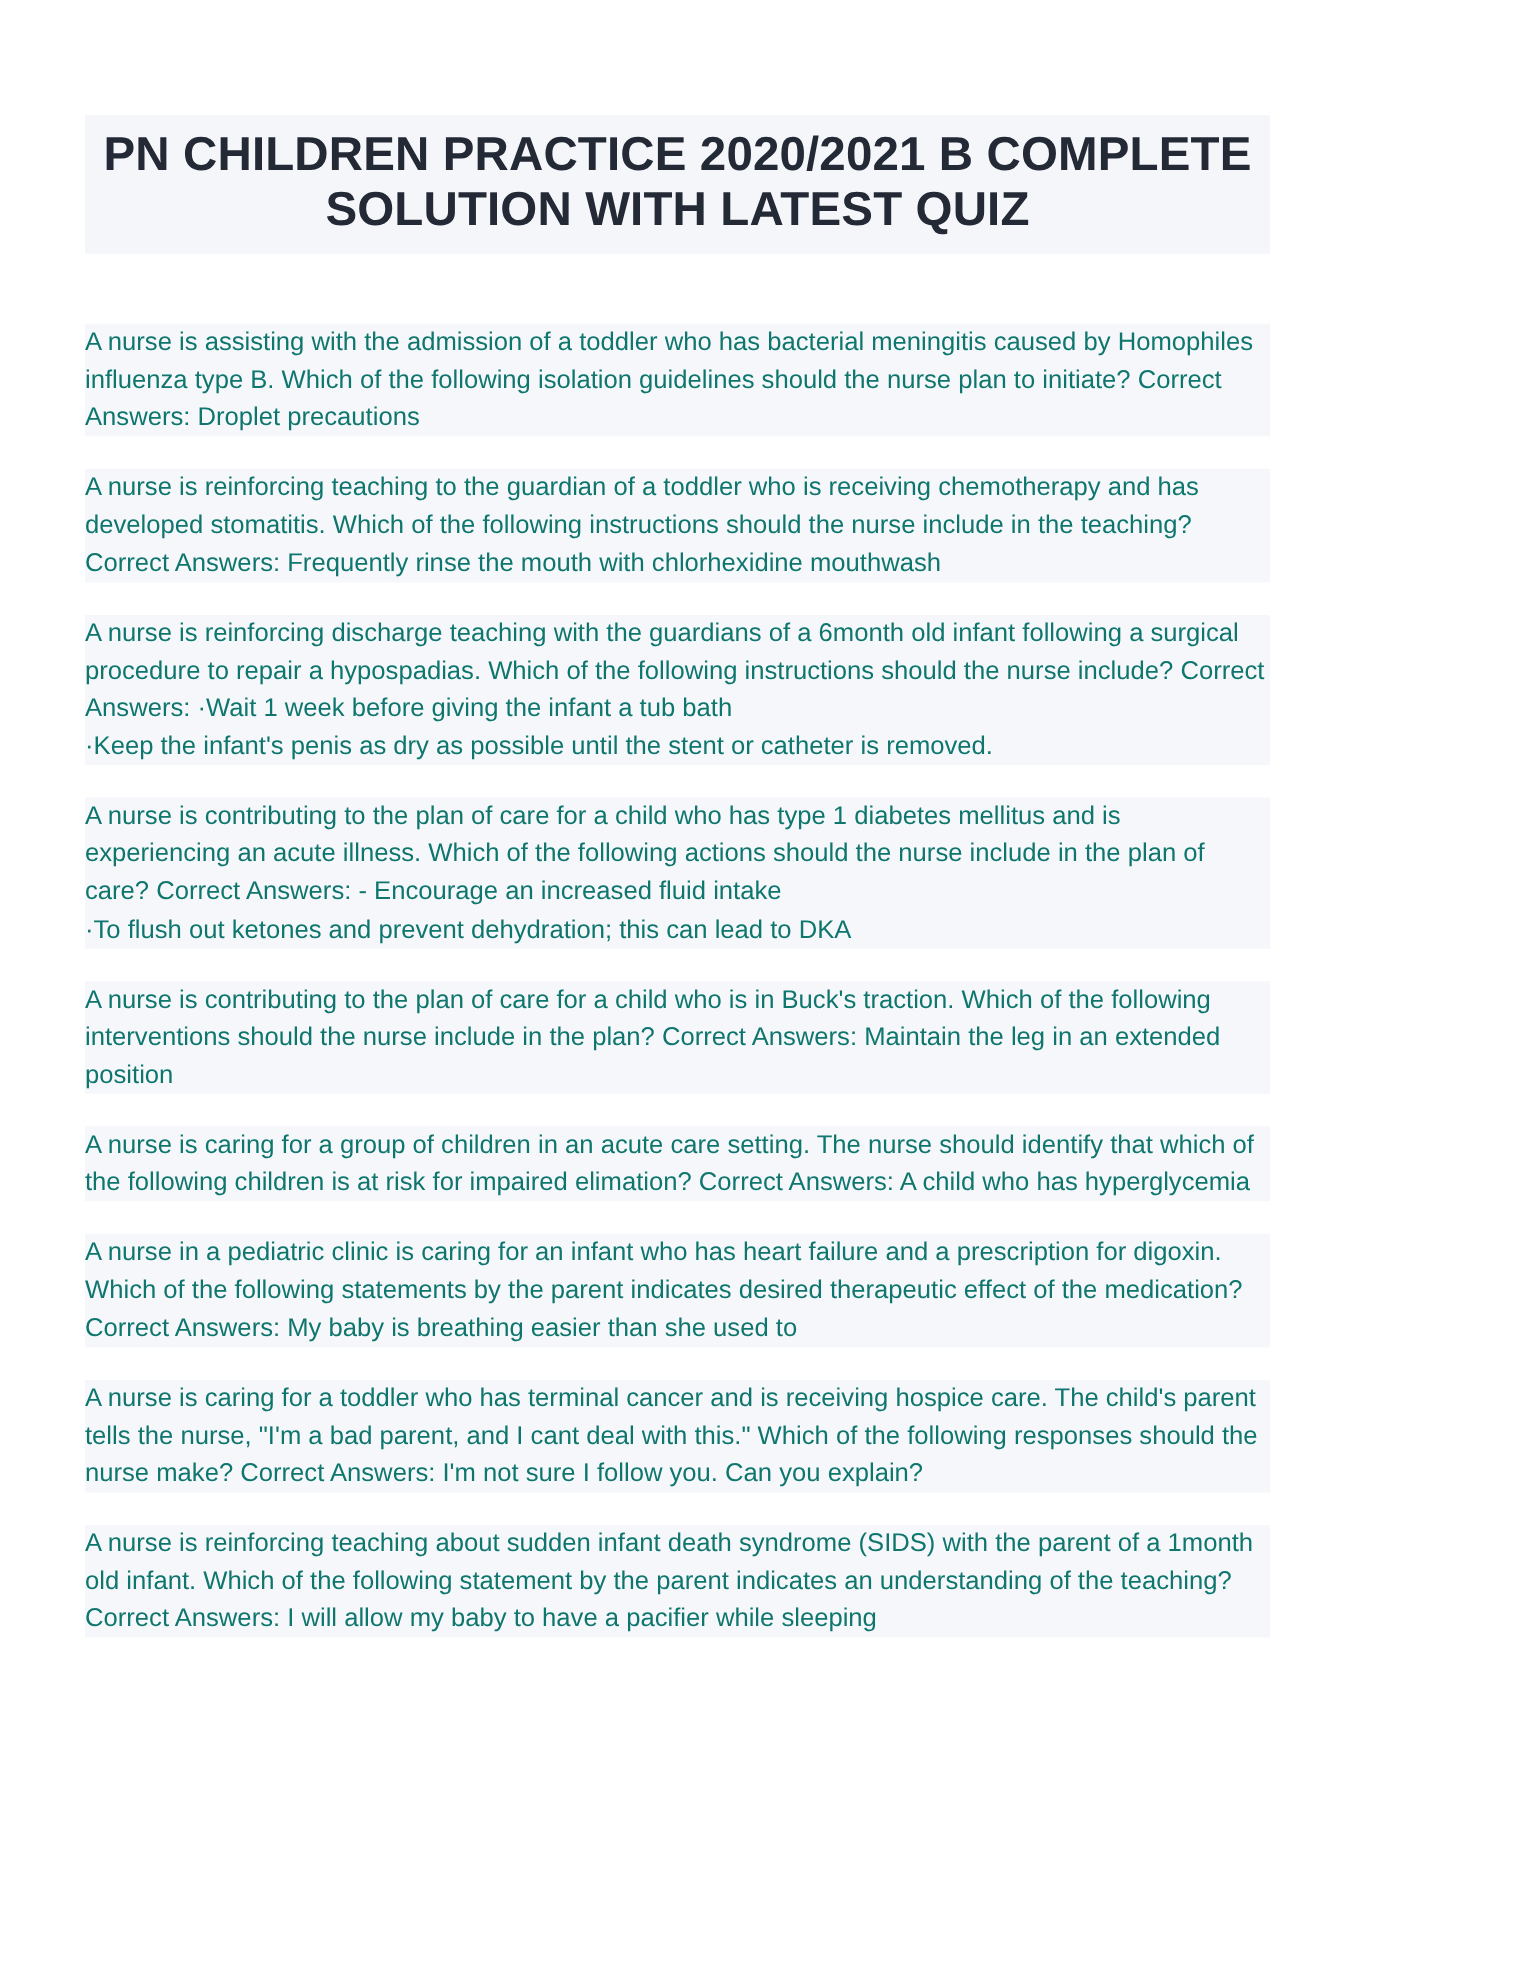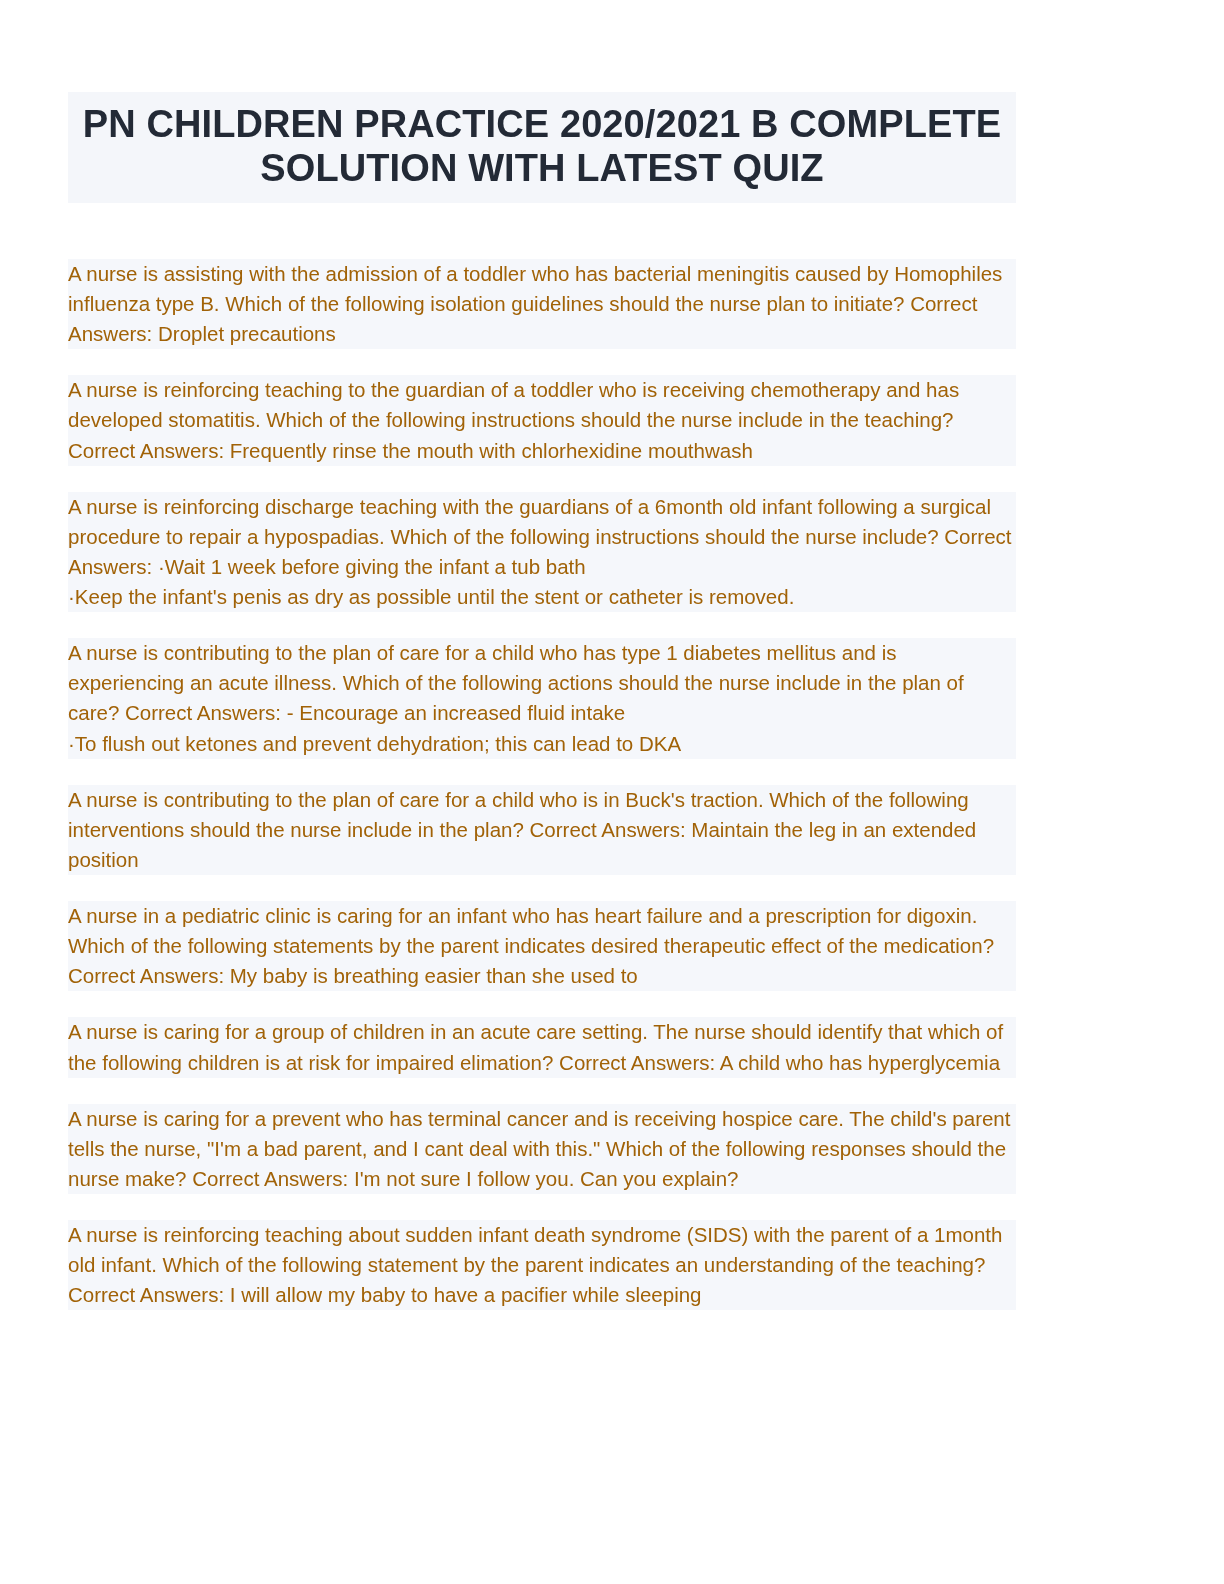--- a/index.html
+++ b/index.html
@@ -28,21 +28,21 @@
     color: #232a36;
     text-align: center;
     background: #f4f6fa;
     margin: 0 0 56px 0;
     padding: 10px 8px 12px 8px;
     letter-spacing: 0.1px;
   }
   .qa-block {
     font-size: 20.5px;
     line-height: 1.47;
-    color: #a16207;
+    color: #0f766e;
     background: #f5f7fb;
     margin: 0 0 26px 0;
     padding: 0;
     text-align: left;
     white-space: pre-wrap;
   }
   .qa-block:last-child {
     margin-bottom: 5px;
   }
 </style>
@@ -53,18 +53,18 @@
   <h1 class="doc-title">PN CHILDREN PRACTICE 2020/2021 B COMPLETE SOLUTION WITH LATEST QUIZ</h1>
 
   <div class="qa-body">
     <p class="qa-block">A nurse is assisting with the admission of a toddler who has bacterial meningitis caused by Homophiles influenza type B. Which of the following isolation guidelines should the nurse plan to initiate? Correct Answers: Droplet precautions</p>
     <p class="qa-block">A nurse is reinforcing teaching to the guardian of a toddler who is receiving chemotherapy and has developed stomatitis. Which of the following instructions should the nurse include in the teaching? Correct Answers: Frequently rinse the mouth with chlorhexidine mouthwash</p>
     <p class="qa-block">A nurse is reinforcing discharge teaching with the guardians of a 6month old infant following a surgical procedure to repair a hypospadias. Which of the following instructions should the nurse include? Correct Answers: ·Wait 1 week before giving the infant a tub bath
 ·Keep the infant's penis as dry as possible until the stent or catheter is removed.</p>
     <p class="qa-block">A nurse is contributing to the plan of care for a child who has type 1 diabetes mellitus and is experiencing an acute illness. Which of the following actions should the nurse include in the plan of care? Correct Answers: - Encourage an increased fluid intake
 ·To flush out ketones and prevent dehydration; this can lead to DKA</p>
     <p class="qa-block">A nurse is contributing to the plan of care for a child who is in Buck's traction. Which of the following interventions should the nurse include in the plan? Correct Answers: Maintain the leg in an extended position</p>
+    <p class="qa-block">A nurse is caring for a group of children in an acute care setting. The nurse should identify that which of the following children is at risk for impaired elimation? Correct Answers: A child who has hyperglycemia</p>
     <p class="qa-block">A nurse in a pediatric clinic is caring for an infant who has heart failure and a prescription for digoxin. Which of the following statements by the parent indicates desired therapeutic effect of the medication? Correct Answers: My baby is breathing easier than she used to</p>
-    <p class="qa-block">A nurse is caring for a group of children in an acute care setting. The nurse should identify that which of the following children is at risk for impaired elimation? Correct Answers: A child who has hyperglycemia</p>
-    <p class="qa-block">A nurse is caring for a prevent who has terminal cancer and is receiving hospice care. The child's parent tells the nurse, "I'm a bad parent, and I cant deal with this." Which of the following responses should the nurse make? Correct Answers: I'm not sure I follow you. Can you explain?</p>
+    <p class="qa-block">A nurse is caring for a toddler who has terminal cancer and is receiving hospice care. The child's parent tells the nurse, "I'm a bad parent, and I cant deal with this." Which of the following responses should the nurse make? Correct Answers: I'm not sure I follow you. Can you explain?</p>
     <p class="qa-block">A nurse is reinforcing teaching about sudden infant death syndrome (SIDS) with the parent of a 1month old infant. Which of the following statement by the parent indicates an understanding of the teaching? Correct Answers: I will allow my baby to have a pacifier while sleeping</p>
   </div>
 </div>
 
 </body></html>

